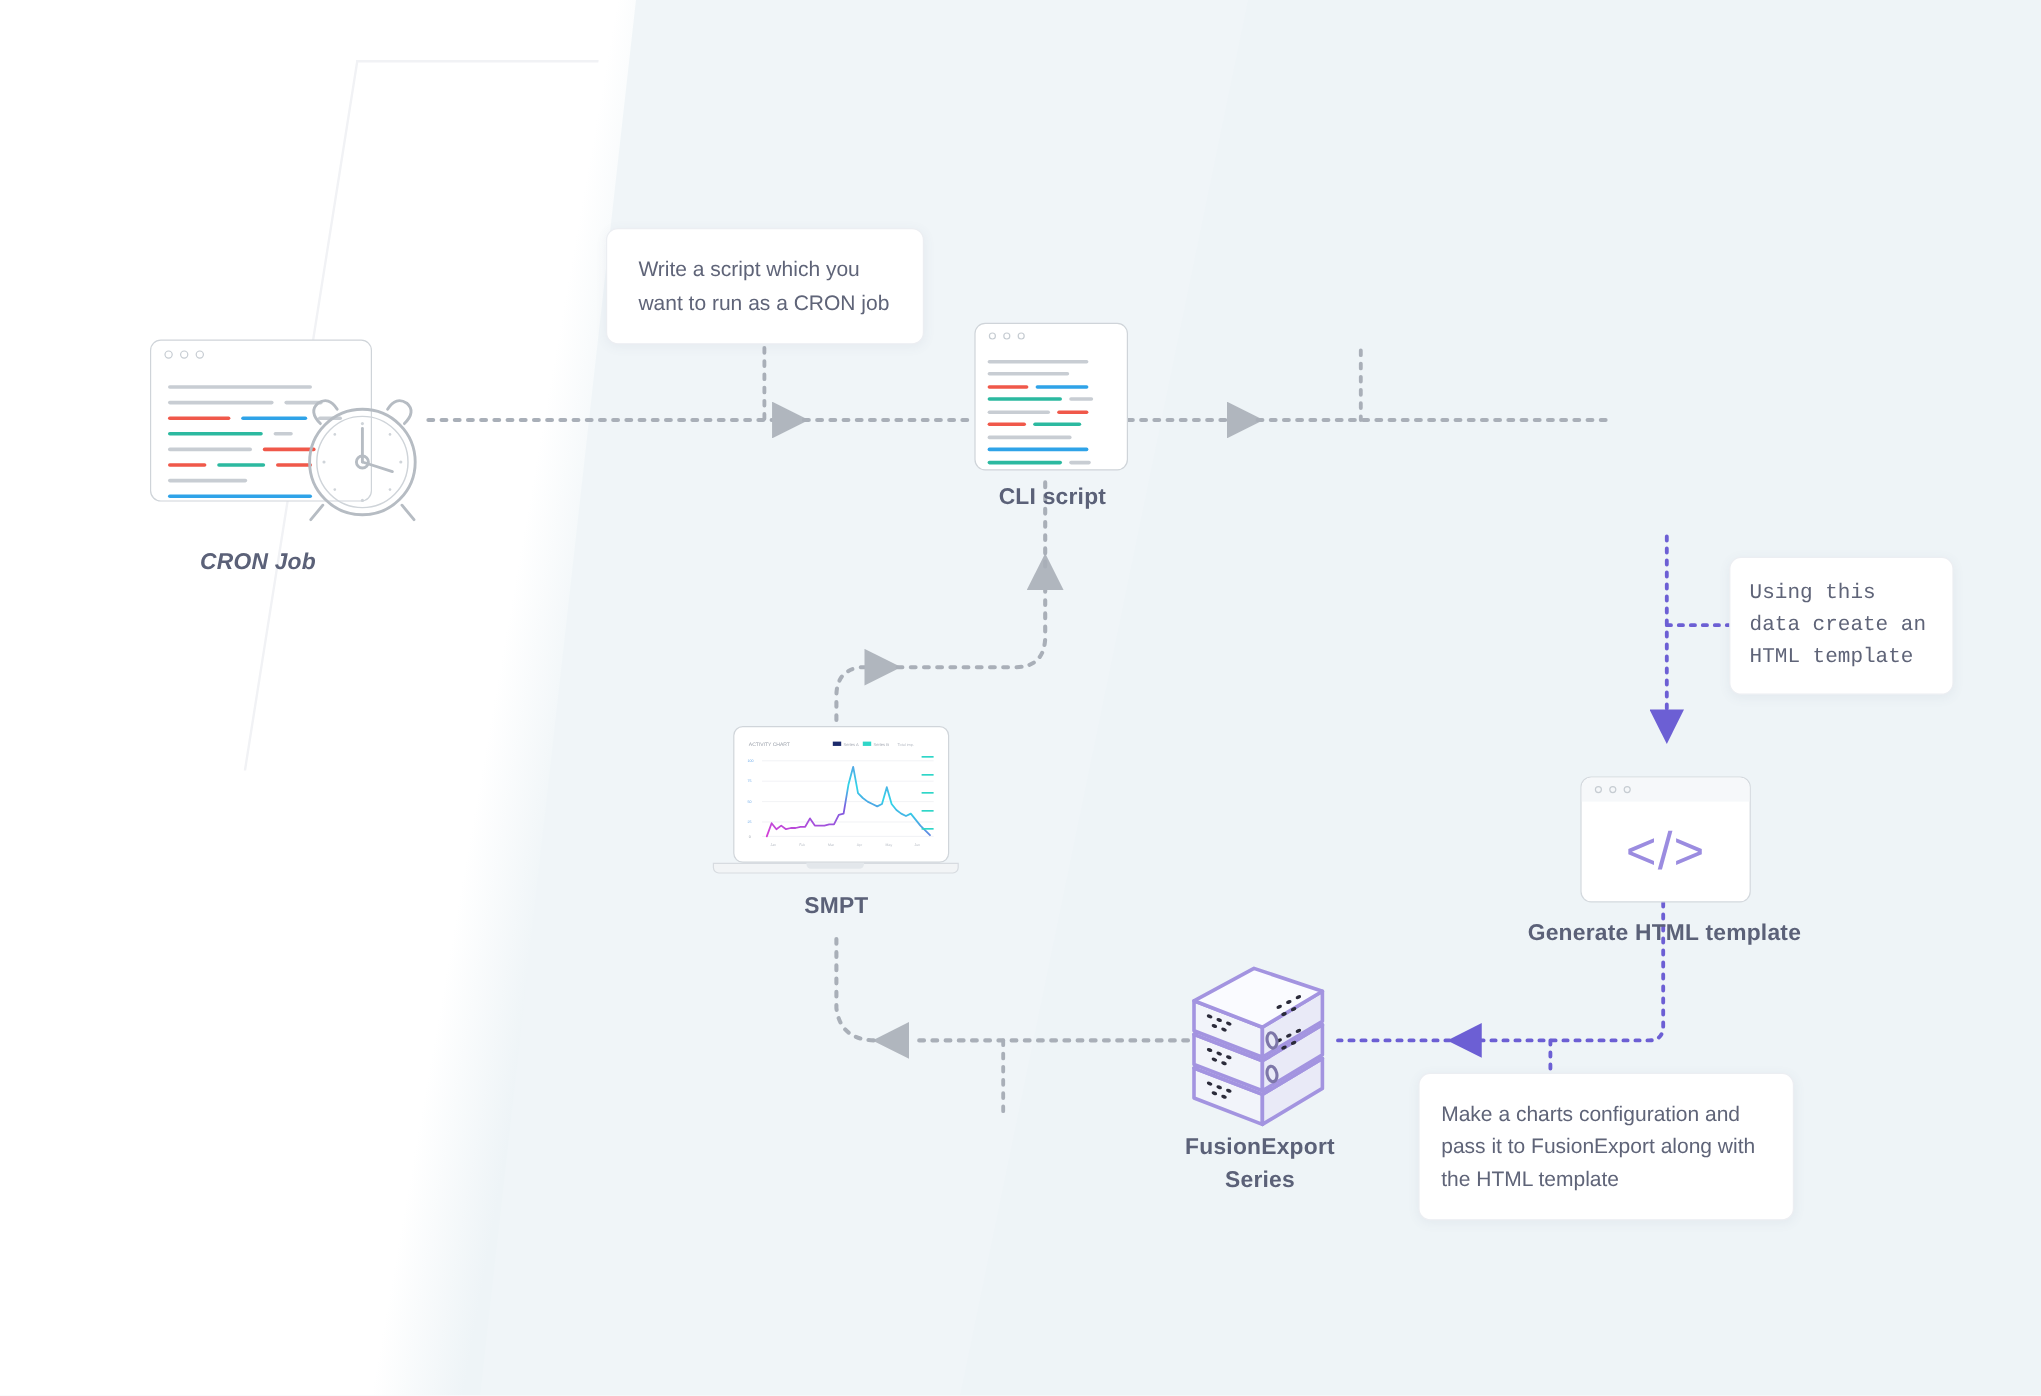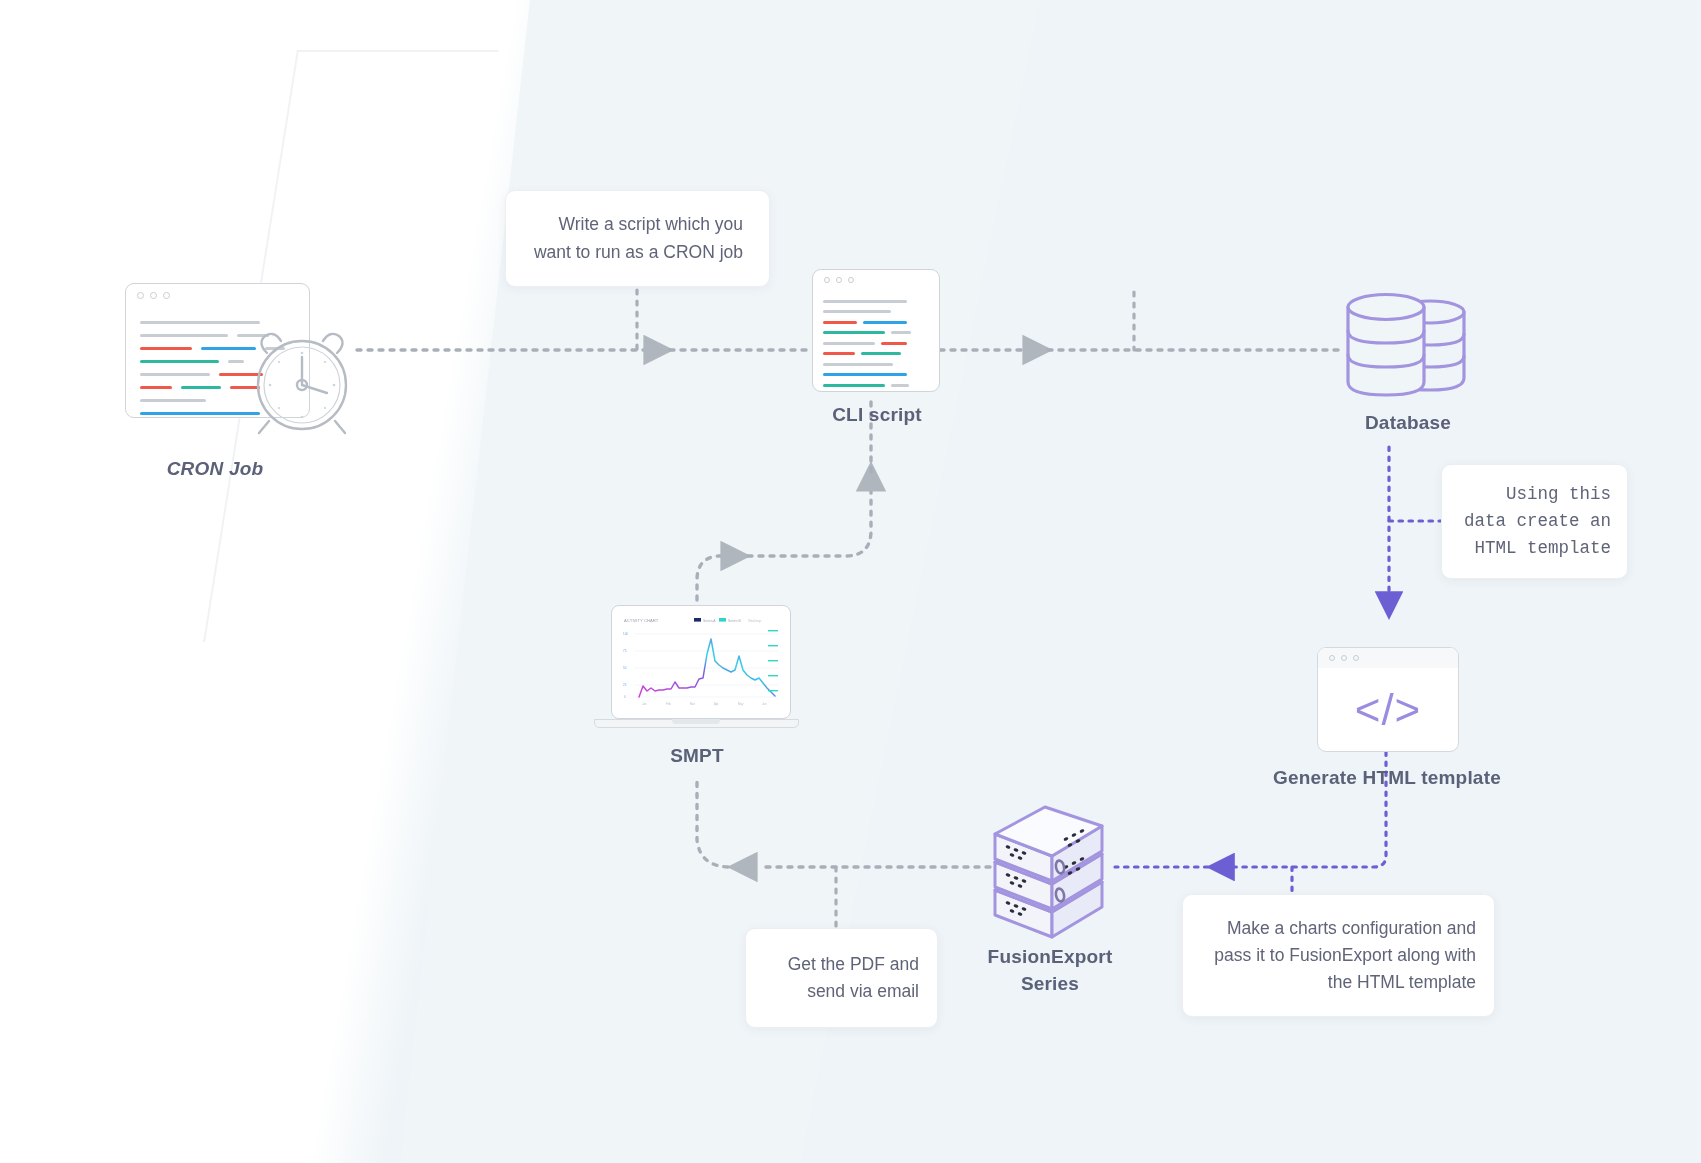--- a/index.html
+++ b/index.html
@@ -42,21 +42,21 @@
     white-space:nowrap;letter-spacing:.2px;
   }
   .node-label.multi{white-space:normal;line-height:1.28;}
 
   
   .callout{
     position:absolute;background:#ffffff;border:1px solid #eceef2;
     border-radius:10px;
     box-shadow:0 2px 10px rgba(90,100,130,.07);
     color:#5f6478;font-size:17.5px;line-height:1.55;
-    text-align:right;
+    text-align:left;
     display:flex;align-items:center;justify-content:center;
     box-sizing:border-box;
   }
 
   
   .win{
     position:absolute;background:#ffffff;border:1.6px solid #cfd4d9;
     border-radius:9px;box-sizing:border-box;overflow:hidden;
   }
   .win-bar{height:22px;display:flex;align-items:center;gap:6px;padding-left:11px;box-sizing:border-box;}
@@ -265,37 +265,20 @@
         <div class="code-row" style="height:10.5px;gap:6px;">
             <i class="seg" style="width:62px;background:#2cb9a0;"></i>
             <i class="seg" style="width:18px;background:#c8cdd3;"></i>
           </div>
         <div class="code-row" style="height:10.5px;gap:6px;"></div>
       </div>
     </div>
     <div class="node-label" style="left:-60px;top:135px;width:250px;">CLI script</div>
   </div>
 
-  <div class="node" style="left:1338px;top:290px;">
-    <svg width="140" height="120" viewBox="0 0 140 120">
-      <g fill="none" stroke="#a394e0" stroke-width="3.2" stroke-linecap="round">
-
-        <path d="M58,22 L58,88 Q58,100 92,100 Q126,100 126,88 L126,22"></path>
-        <ellipse cx="92" cy="22" rx="34" ry="11"></ellipse>
-        <path d="M58,44 Q58,55 92,55 Q126,55 126,44"></path>
-        <path d="M58,66 Q58,77 92,77 Q126,77 126,66"></path>
-
-        <path d="M10,17 L10,92 Q10,105 48,105 Q86,105 86,92 L86,17" fill="#f0f5f8"></path>
-        <ellipse cx="48" cy="17" rx="38" ry="12.5" fill="#f0f5f8"></ellipse>
-        <path d="M10,41 Q10,53 48,53 Q86,53 86,41"></path>
-        <path d="M10,65 Q10,77 48,77 Q86,77 86,65"></path>
-      </g>
-    </svg>
-    <div class="node-label" style="left:-60px;top:122px;width:260px;">Database</div>
-  </div>
 
   <div class="node" style="left:1317px;top:647px;">
     <div class="win" style="position:relative;width:142px;height:105px;border-color:#d4d9de;">
       <div class="win-bar" style="height:20px;background:#f6f8fa;">
         <span class="dot" style="width:6px;height:6px;"></span>
         <span class="dot" style="width:6px;height:6px;"></span>
         <span class="dot" style="width:6px;height:6px;"></span>
       </div>
       <div style="display:flex;align-items:center;justify-content:center;height:83px;
                   font-size:44px;color:#9b8ce0;font-weight:300;letter-spacing:1px;font-family:'Liberation Sans',sans-serif;">&lt;/&gt;</div>
@@ -416,15 +399,14 @@
     <div class="node-label" style="left:-47px;top:140px;width:300px;">SMPT</div>
   </div>
 
   <div class="callout" style="left:505px;top:190px;width:265px;height:97px;padding:0 26px;">Write a script which you want to run as a CRON job</div>
 
 
   <div class="callout" style="left:1441px;top:464px;width:187px;height:115px;padding:0 16px;font-family:Liberation Mono, monospace;">Using this data create an HTML template</div>
 
   <div class="callout" style="left:1182px;top:894px;width:313px;height:123px;padding:0 18px;">Make a charts configuration and pass it to FusionExport along with the HTML template</div>
 
-  <div class="callout" style="left:745px;top:928px;width:193px;height:100px;padding:0 18px;">Get the PDF and send via email</div>
 
 </div>
 
 </body></html>

